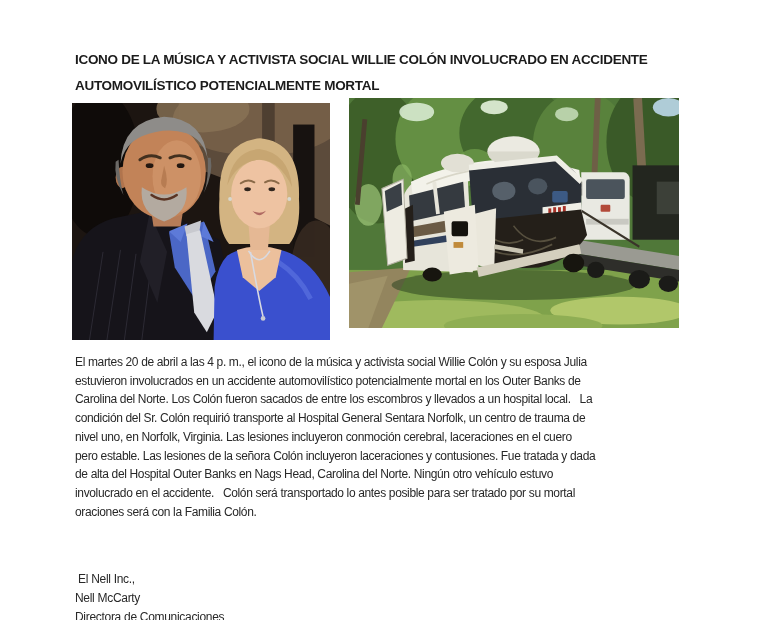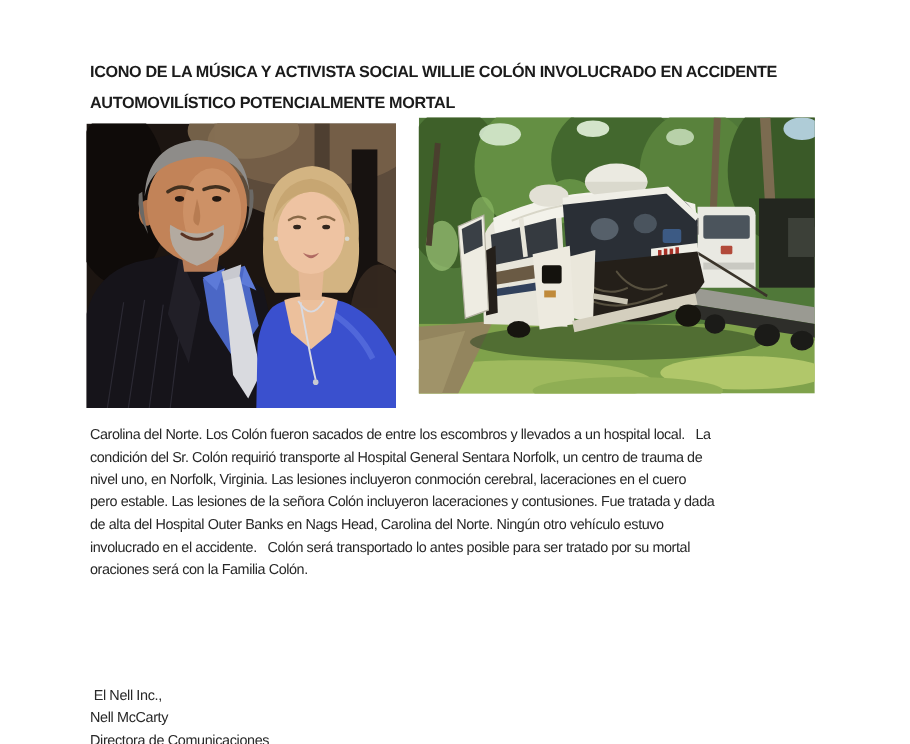--- a/index.html
+++ b/index.html
@@ -181,20 +181,22 @@
         <rect x="108" y="124" width="10" height="5" fill="#c08a3a"></rect>
         <polygon points="132,146 238,126 240,134 134,154" fill="#d4cfbe"></polygon>
         <rect x="150" y="128" width="30" height="4" fill="#c9c4b2" transform="rotate(8 165 130)"></rect>
         <ellipse cx="232" cy="142" rx="11" ry="8" fill="#17150f"></ellipse>
         <ellipse cx="86" cy="152" rx="10" ry="6" fill="#17150f"></ellipse>
       </g>
     </svg>
   </figure>
 
   <div class="body-text">
+      <div class="line">El martes 20 de abril a las 4 p. m., el icono de la música y activista social Willie Colón y su esposa Julia</div>
+      <div class="line">estuvieron involucrados en un accidente automovilístico potencialmente mortal en los Outer Banks de</div>
       <div class="line">Carolina del Norte. Los Colón fueron sacados de entre los escombros y llevados a un hospital local.   La</div>
       <div class="line">condición del Sr. Colón requirió transporte al Hospital General Sentara Norfolk, un centro de trauma de</div>
       <div class="line">nivel uno, en Norfolk, Virginia. Las lesiones incluyeron conmoción cerebral, laceraciones en el cuero</div>
       <div class="line">pero estable. Las lesiones de la señora Colón incluyeron laceraciones y contusiones. Fue tratada y dada</div>
       <div class="line">de alta del Hospital Outer Banks en Nags Head, Carolina del Norte. Ningún otro vehículo estuvo</div>
       <div class="line">involucrado en el accidente.   Colón será transportado lo antes posible para ser tratado por su mortal</div>
       <div class="line">oraciones será con la Familia Colón.</div>
     </div>
 
   <div class="signature">

